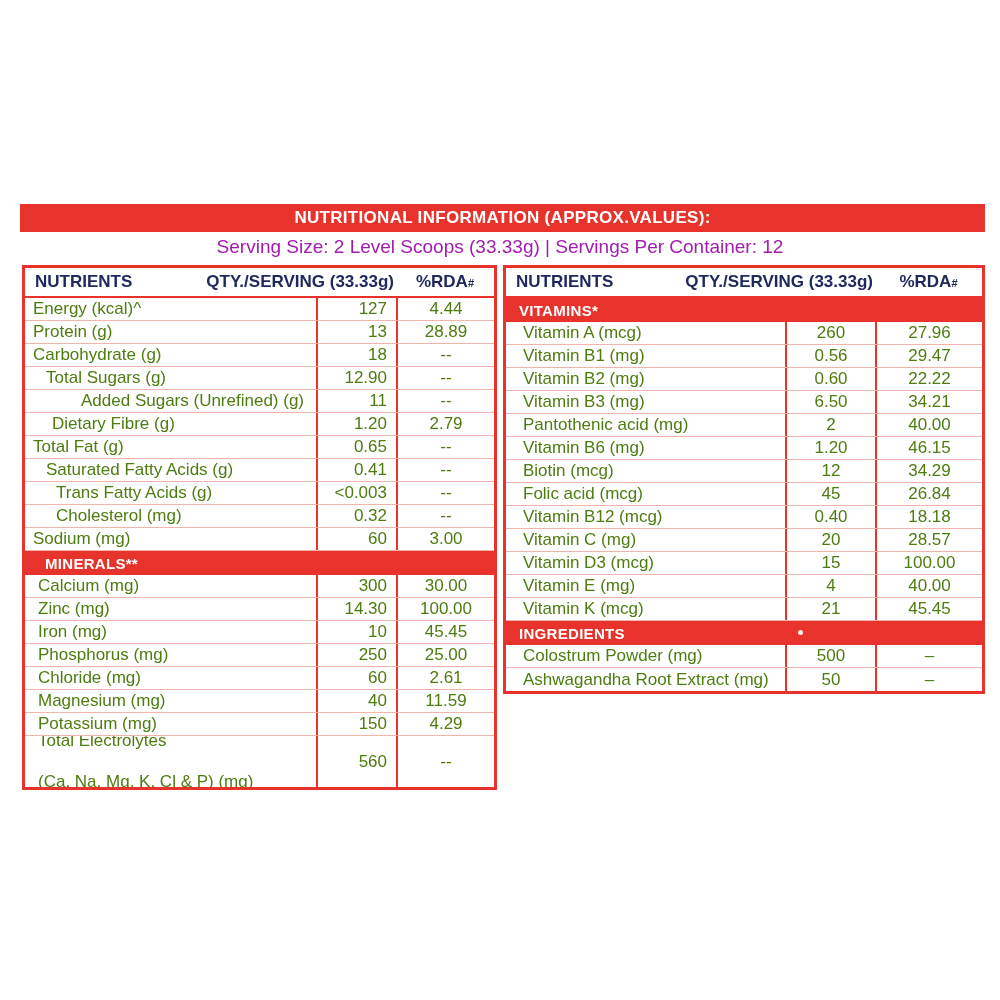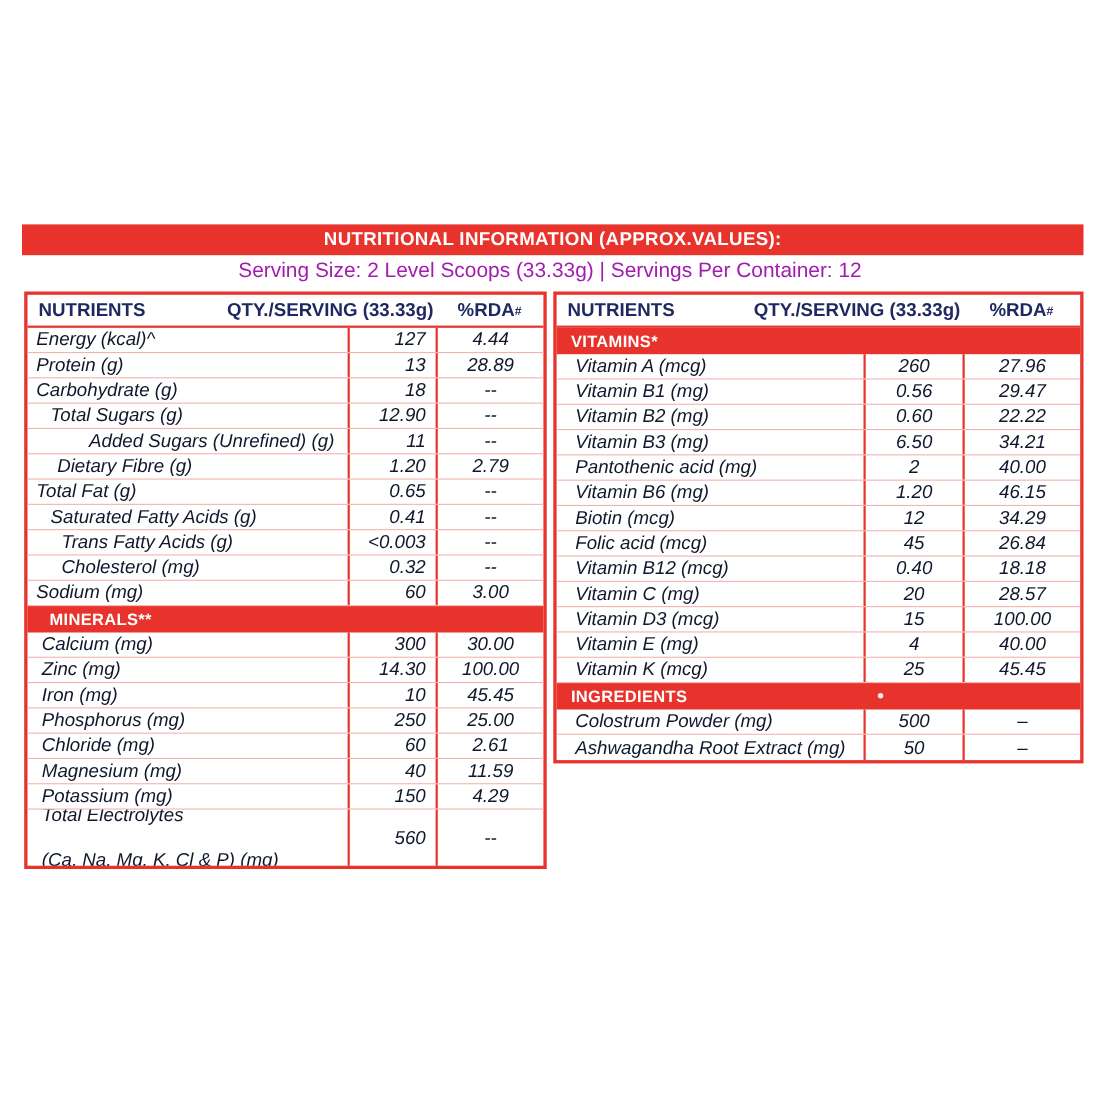--- a/index.html
+++ b/index.html
@@ -29,21 +29,21 @@
     color: #20295F; font-size: 17px; white-space: nowrap;
   }
   .th.name { left: 10px; }
   .panel.left  .th.qty { right: 100px; }
   .panel.left  .th.rda { right: 0; width: 98px;  text-align: center; }
   .panel.right .th.qty { right: 109px; }
   .panel.right .th.rda { right: 0; width: 107px; text-align: center; }
   .sup { font-size: 11px; vertical-align: top; position: relative; top: 1px; }
   .row {
     display: flex; height: 23px; border-bottom: 1px solid #F3B4AE;
-    font-size: 17px; color: #0f172a; font-style: italic;
+    font-size: 17px; color: #4d7c0f;
   }
   .row:last-child { border-bottom: 0; }
   .cell { display: flex; align-items: center; overflow: hidden; white-space: nowrap; }
   .cell.name { flex: 1; }
   .cell.qty, .cell.rda { border-left: 2px solid #E7332B; justify-content: center; }
   .panel.left  .cell.qty { width: 80px; justify-content: flex-end; padding-right: 9px; }
   .panel.left  .cell.rda { width: 98px; }
   .panel.right .cell.qty { width: 90px; }
   .panel.right .cell.rda { width: 107px; }
   .i0 { padding-left: 8px; }
@@ -260,21 +260,21 @@
       <span class="cell qty">15</span>
       <span class="cell rda">100.00</span>
     </div>
     <div class="row">
       <span class="cell name iv">Vitamin E (mg)</span>
       <span class="cell qty">4</span>
       <span class="cell rda">40.00</span>
     </div>
     <div class="row">
       <span class="cell name iv">Vitamin K (mcg)</span>
-      <span class="cell qty">25</span>
+      <span class="cell qty">21</span>
       <span class="cell rda">45.45</span>
     </div>
 
     <div class="secbar ingr">
       <span>INGREDIENTS</span>
       <span class="dot"></span>
     </div>
 
     <div class="row">
       <span class="cell name iv">Colostrum Powder (mg)</span>

